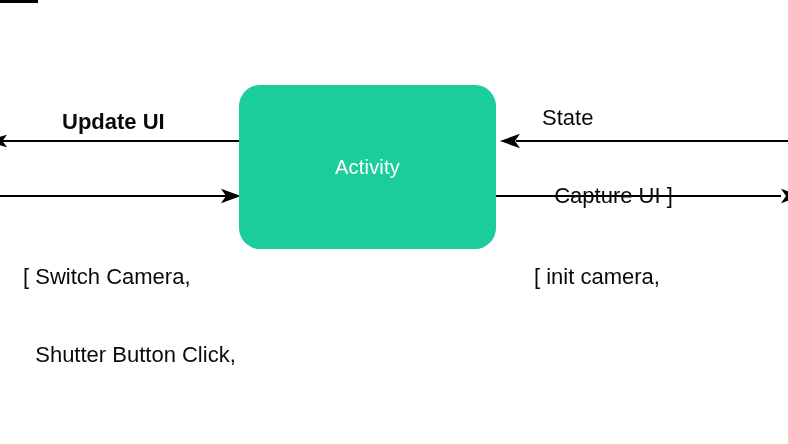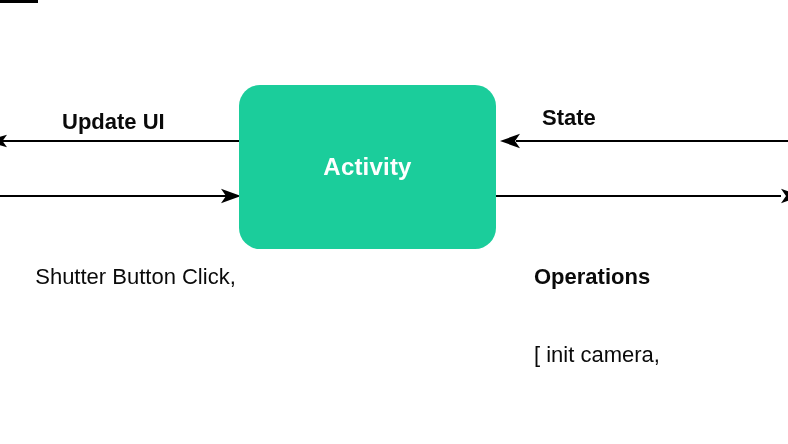--- a/index.html
+++ b/index.html
@@ -39,31 +39,31 @@
     width: 257px;
     height: 164px;
     border-radius: 21px;
     background: #1bcd9b;
     display: flex;
     align-items: center;
     justify-content: center;
   }
   .node-label {
     color: #ffffff;
-    font-size: 24px;
-    font-weight: 700;
+    font-size: 20px;
+    font-weight: 400;
     letter-spacing: 0.2px;
   }
   .txt-block {
     position: absolute;
     font-size: 22px;
     line-height: 26px;
     white-space: pre;
   }
-  .txt-block .bold { font-weight: 700; }
+  .txt-block .bold { font-weight: 400; }
   #update-ui-label { left: 62px; top: 109px; font-weight: 700; }
   #actions-block   { left: 23px; top: 212px; }
   #state-block     { left: 542px; top: 53px; }
   #camera-block    { left: 534px; top: 212px; }
 </style>
 </head>
 <body>
 
 <div class="canvas">
 
@@ -84,32 +84,33 @@
     <polygon points="781,188.8 801,196 781,203.2 786,196" style="fill: rgb(0, 0, 0);"></polygon>
   </svg>
 
   <div class="node" style="background: rgb(27, 205, 155);">
     <span class="node-label" style="color: rgb(255, 255, 255);">Activity</span>
   </div>
 
   <div class="txt-block" id="update-ui-label">Update UI</div>
 
   <div class="txt-block" id="actions-block">
+    <div>[ Switch Camera,</div>
     <div>  Shutter Button Click,</div>
     
     
     
   </div>
 
   <div class="txt-block" id="state-block">
     <div class="bold">State</div>
+    <div>  Capture UI ]</div>
   </div>
 
   <div class="txt-block" id="camera-block">
-    <div class="bold">Operations</div>
     <div>[ init camera,</div>
     
     
     
     
     
   </div>
 
 </div>
 

